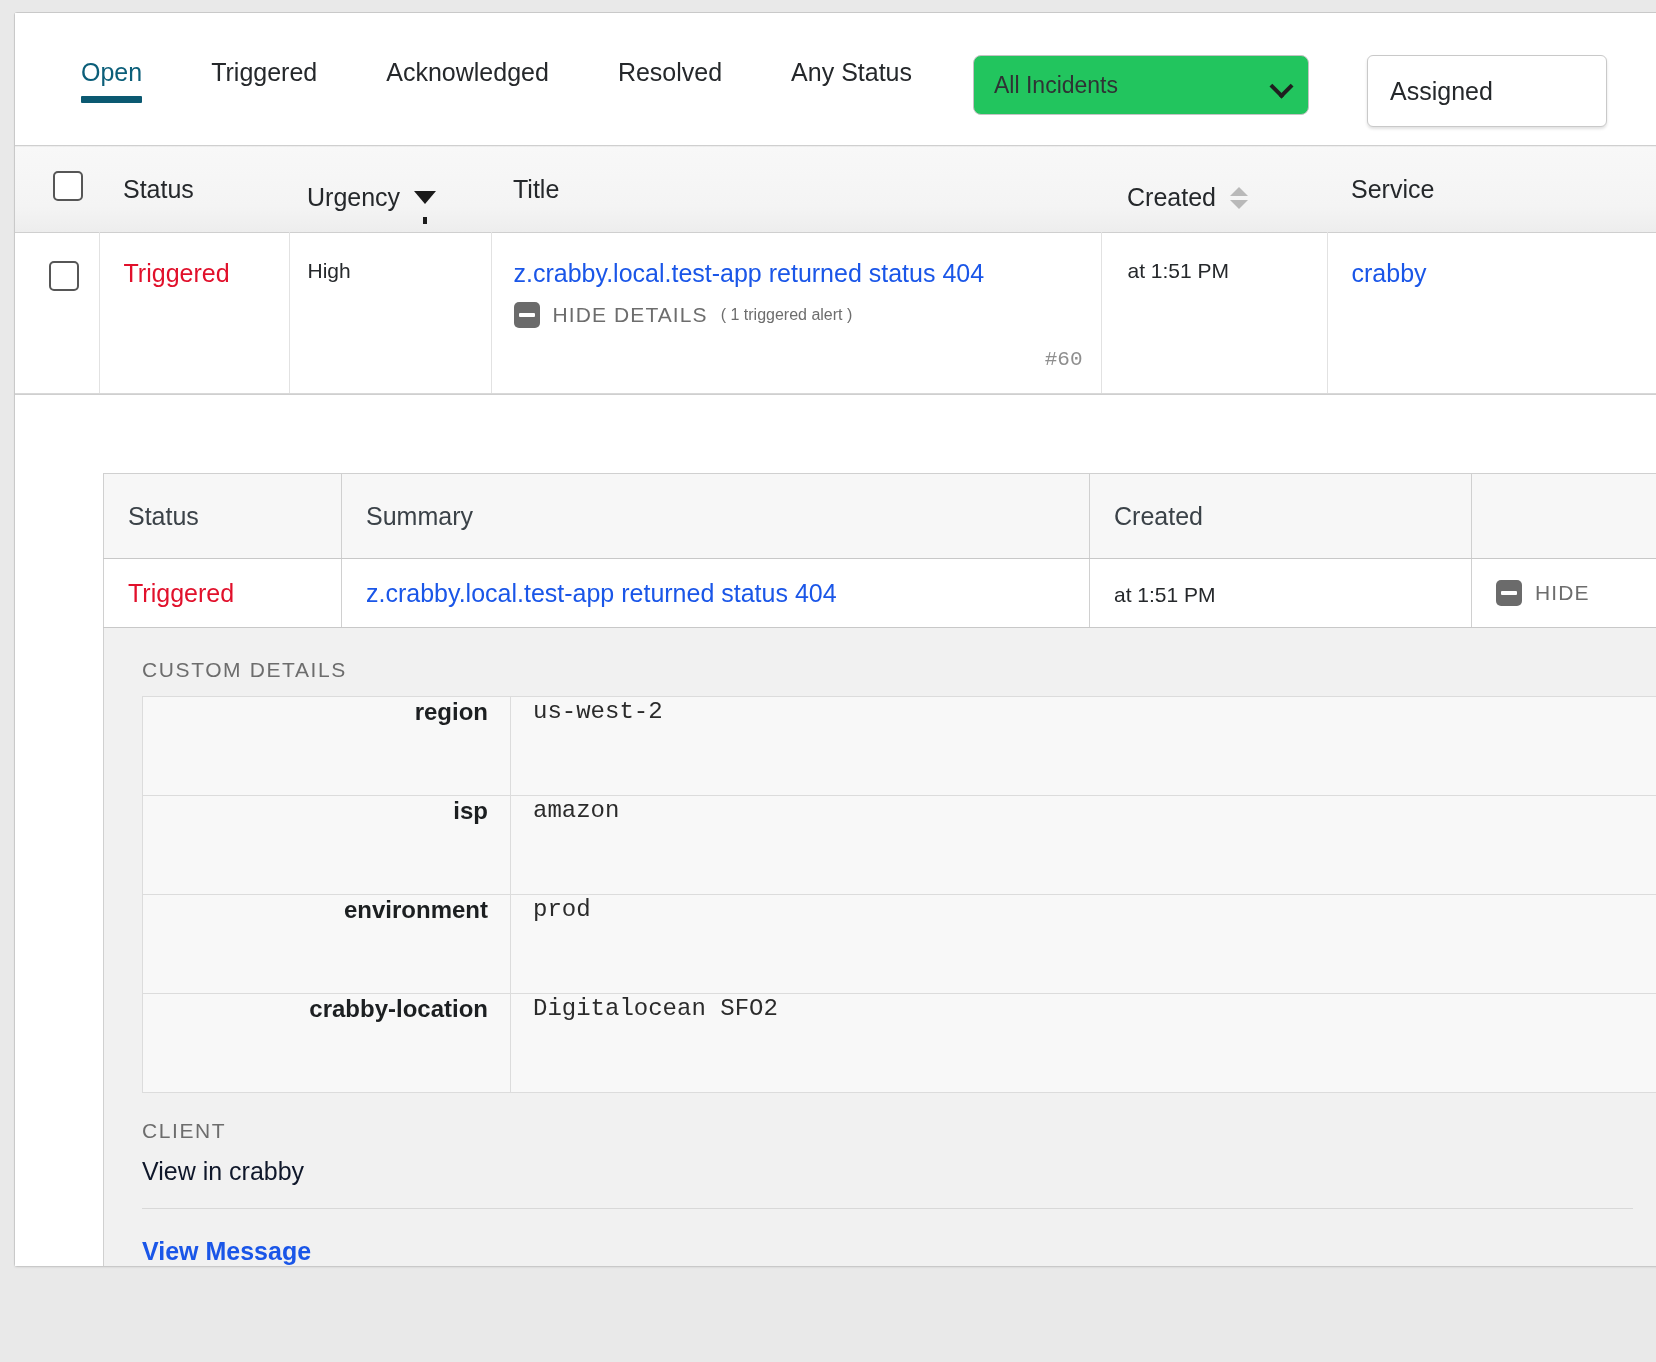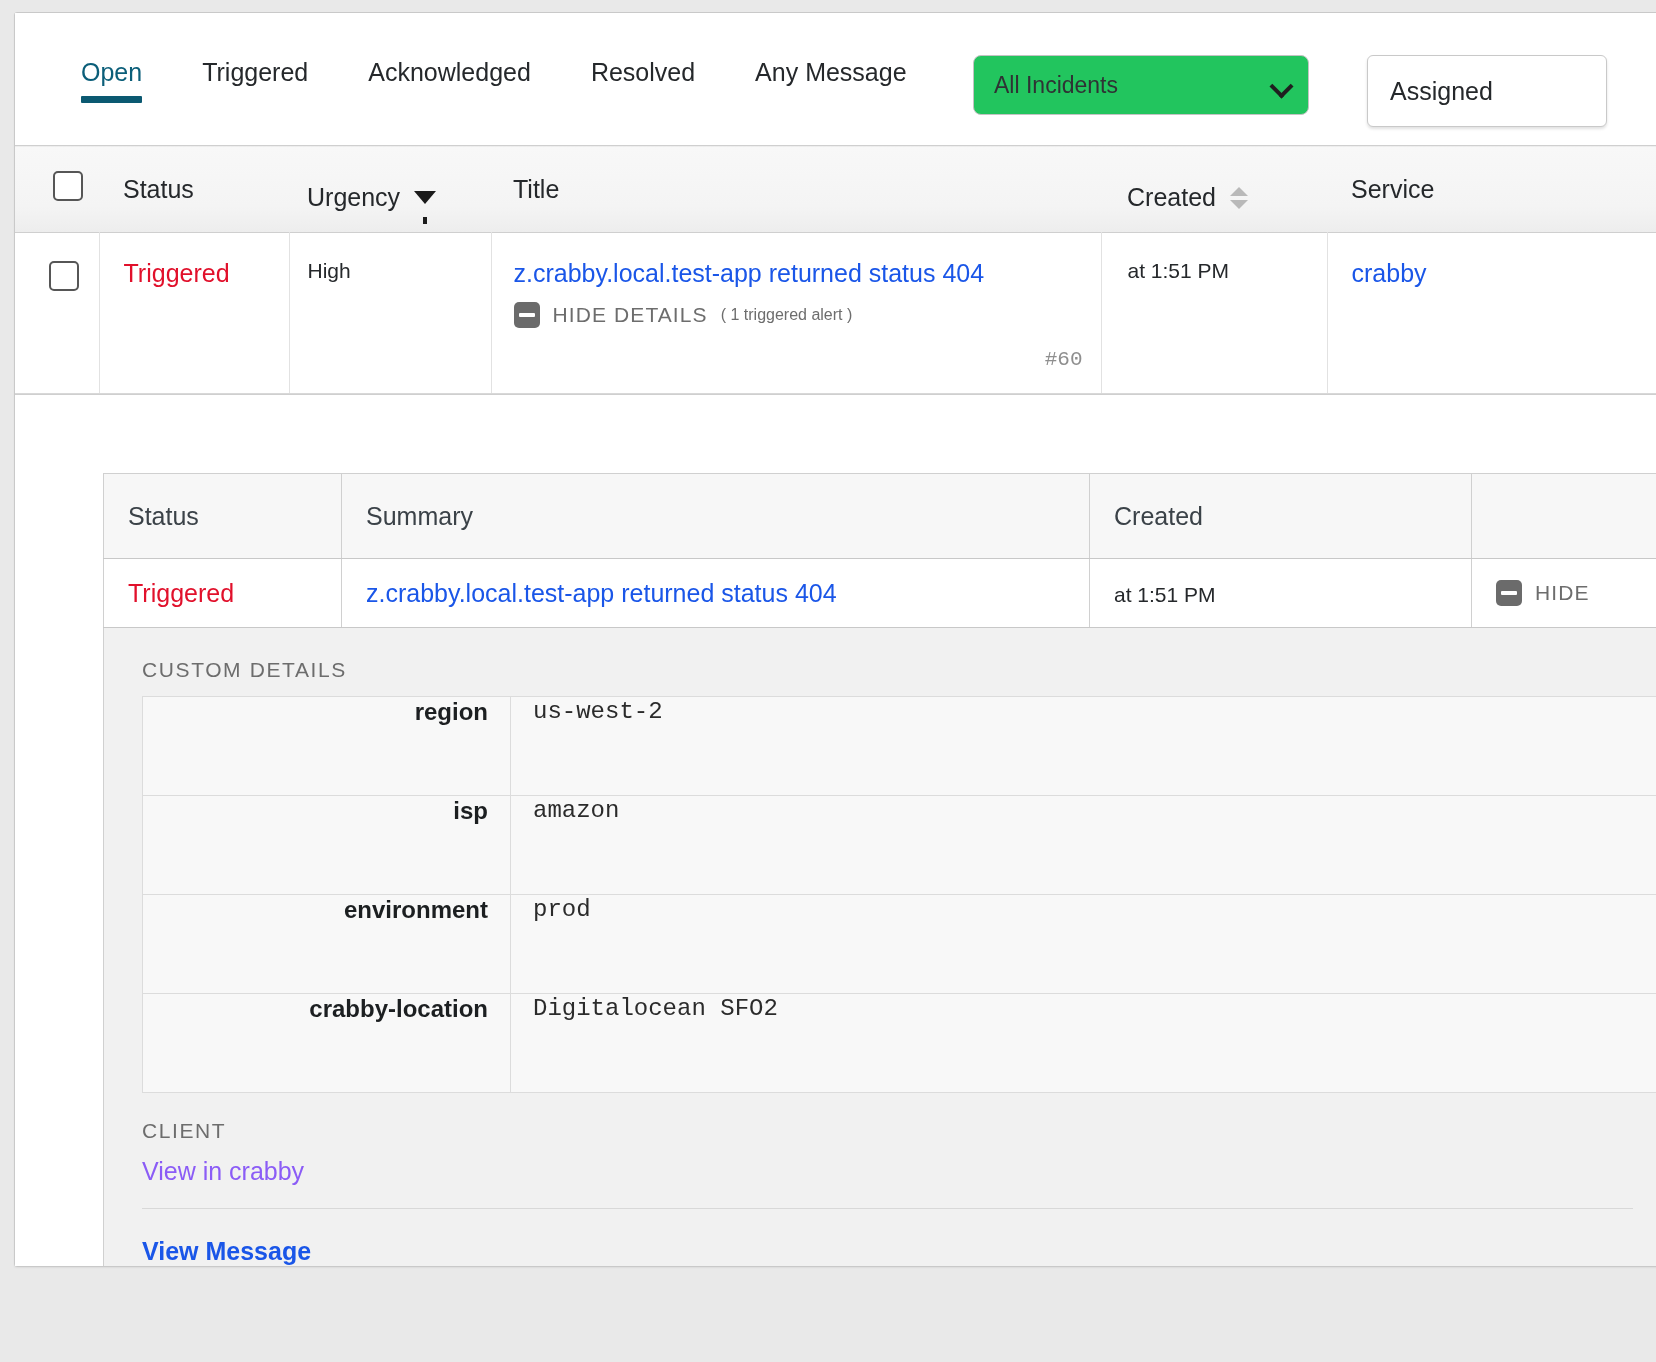--- a/index.html
+++ b/index.html
@@ -35,21 +35,21 @@
     align-items: flex-start;
     padding: 0;
     position: relative;
     background: #fff;
   }
   .tabs {
     display: flex;
     align-items: center;
     padding-left: 34px;
     padding-top: 44px;
-    gap: 8px;
+    gap: 17px;
   }
   .tab {
     position: relative;
     font-size: 25px;
     color: #25282b;
     padding: 0 26px 16px 26px;
     cursor: pointer;
     line-height: 30px;
     white-space: nowrap;
   }
@@ -328,21 +328,21 @@
     color: #1c1f21;
     border-right: 1px solid #dcdcdc;
   }
   .kv-val {
     padding-left: 22px;
     font-family: "Liberation Mono", monospace;
     font-size: 24px;
     color: #2b2b2b;
   }
   .client-block { padding-left: 38px; padding-top: 26px; }
-  .client-link { color: #8b5cf6; font-size: 25px; text-decoration: none; cursor: pointer; }
+  .client-link { color: #0f172a; font-size: 25px; text-decoration: none; cursor: pointer; }
   .divider {
     height: 1px;
     background: #d8d8d8;
     margin: 22px 38px 0 38px;
   }
   .view-msg {
     padding-left: 38px;
     padding-top: 28px;
     font-size: 25px;
     font-weight: bold;
@@ -366,21 +366,21 @@
         <div class="tab">
           <span>Triggered</span>
         </div>
         <div class="tab">
           <span>Acknowledged</span>
         </div>
         <div class="tab">
           <span>Resolved</span>
         </div>
         <div class="tab">
-          <span>Any Message</span>
+          <span>Any Status</span>
         </div>
       </div>
 
       <div class="toolbar-right">
         <div class="select-box">
           <span>All Incidents</span>
           <span class="chevron"></span>
         </div>
         <div class="assigned-btn">
           <span>Assigned</span>

